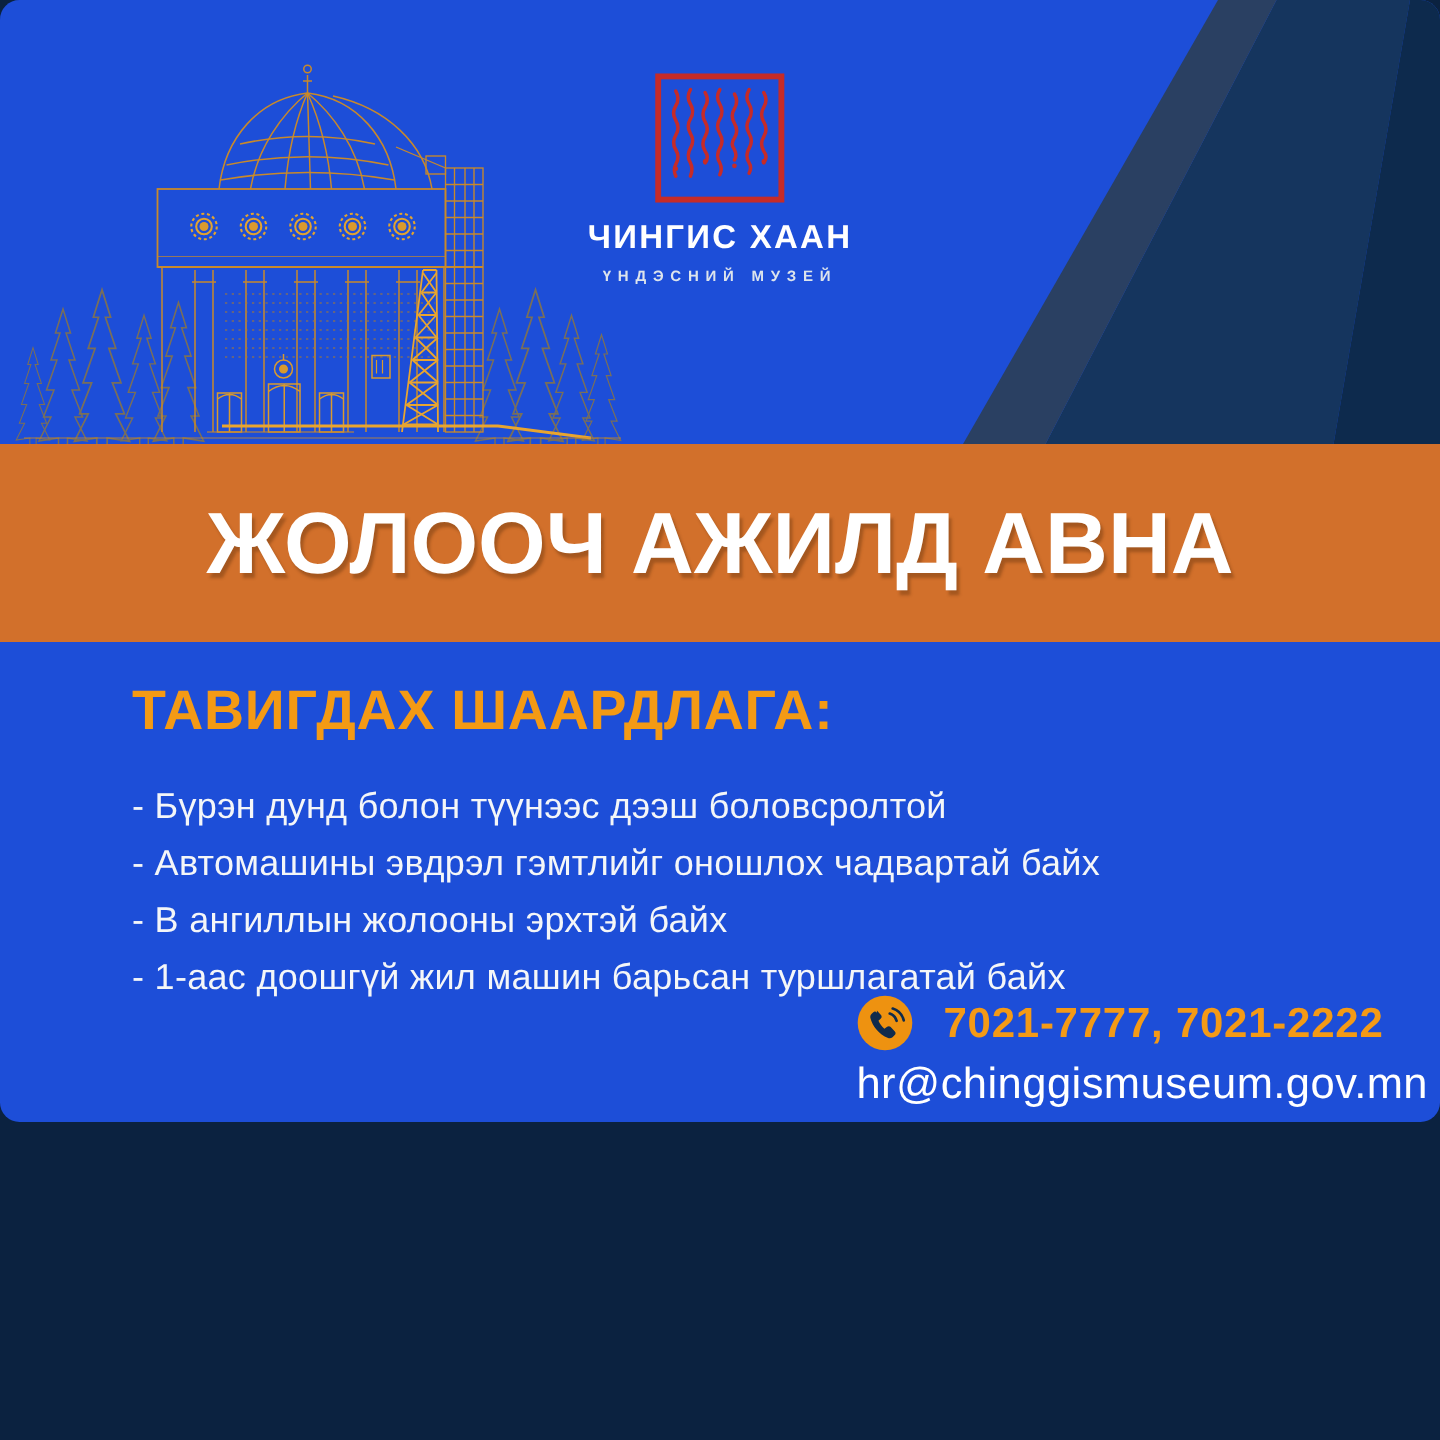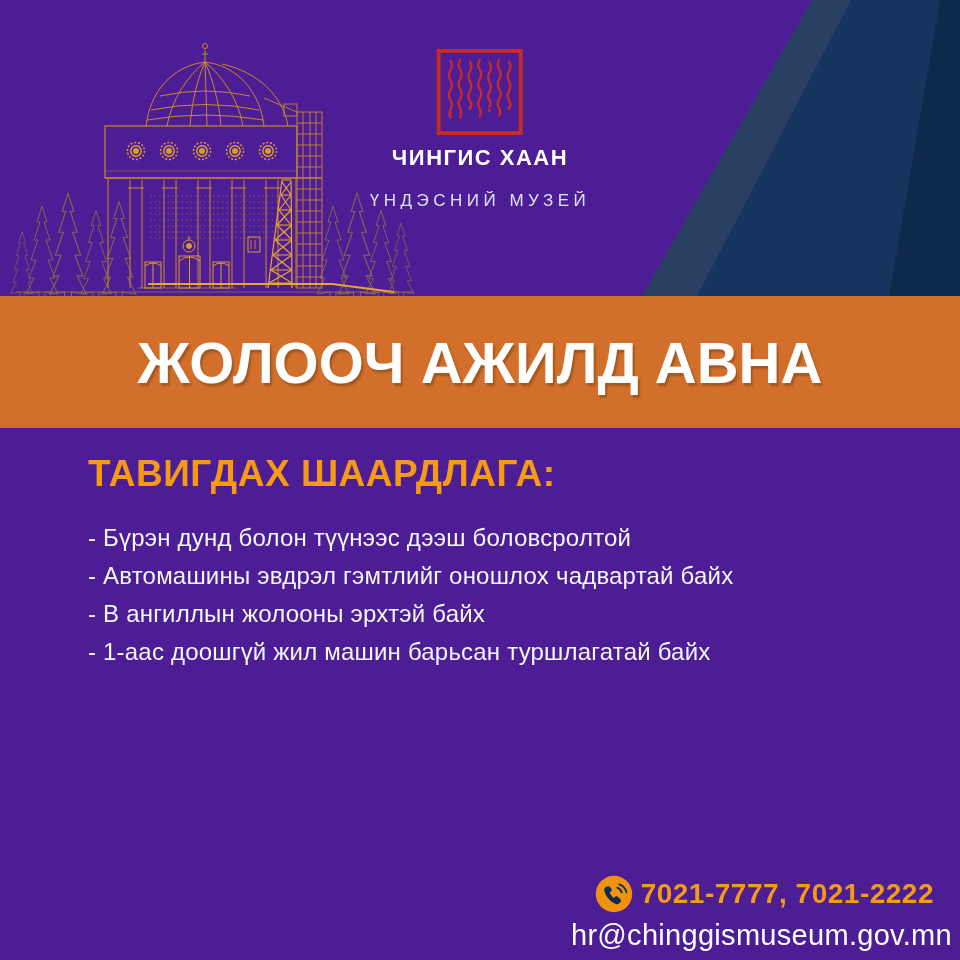--- a/index.html
+++ b/index.html
@@ -1,49 +1,50 @@
 <!DOCTYPE html>
 <html><head>
 <meta charset="utf-8">
 <style>
   html,body { margin:0; padding:0; background:#0b2240; }
   .poster {
-    position:relative; width:960px; height:960px; overflow:hidden;
-    background:#4c1d95;
+    position:relative; width:960px; height:748px; overflow:hidden;
+    background:#1d4ed8;
     font-family:"Liberation Sans", sans-serif;
+    border-radius:13px;
   }
   
   .hero { position:absolute; left:0; top:0; width:960px; height:296px; overflow:hidden; }
   .deco-svg { position:absolute; left:0; top:0; }
   .building-svg { position:absolute; left:0; top:0; }
   .brand { position:absolute; left:50%; top:48px; transform:translateX(-50%); text-align:center; }
   .seal-svg { display:block; margin:0 auto; }
   .brand-name { margin-top:9px; font-size:22px; font-weight:bold; letter-spacing:1.5px; color:#FFFFFF; white-space:nowrap; }
-  .brand-sub  { margin-top:20px; font-size:17px; font-weight:normal; letter-spacing:4.5px; color:#DDE4EC; white-space:nowrap; }
+  .brand-sub  { margin-top:8px; font-size:10px; font-weight:bold; letter-spacing:4.5px; color:#DDE4EC; white-space:nowrap; }
   
   .banner {
     position:absolute; left:0; top:296px; width:960px; height:132px;
     background:#D2702B; display:flex; align-items:center; justify-content:center;
   }
   .banner h1 {
     margin:16px; color:#FFFFFF; font-size:58px; font-weight:bold; letter-spacing:0;
     text-shadow:2px 3px 2px rgba(80,40,8,0.35); white-space:nowrap;text-align:right;
   }
   
   .content { position:absolute; left:88px; top:428px; right:40px; }
   .content h2 {
     margin:25px 0 0 0; color:#F49A14; font-size:37px; font-weight:bold; letter-spacing:0.5px;
   }
   .req-list { margin:24px 0 0 0; padding:0; list-style:none; }
   .req-list li {
     color:#F4F6F8; font-size:24px; line-height:38px; white-space:nowrap; letter-spacing:0.2px;
   }
   
   .contact { position:absolute; right:8px; bottom:8px; text-align:right; }
-  .phone-line { display:flex; align-items:center; justify-content:flex-end; gap:8px; margin-right:18px; }
+  .phone-line { display:flex; align-items:center; gap:20px; margin-right:18px; }
   .phone-num { color:#F49A16; font-size:28px; font-weight:bold; letter-spacing:0.5px; white-space:nowrap; }
   .email { margin-top:6px; color:#FFFFFF; font-size:29px; letter-spacing:0.3px; white-space:nowrap; }
 </style>
 </head>
 <body>
 
 <div class="poster">
 
   <div class="hero">
 

